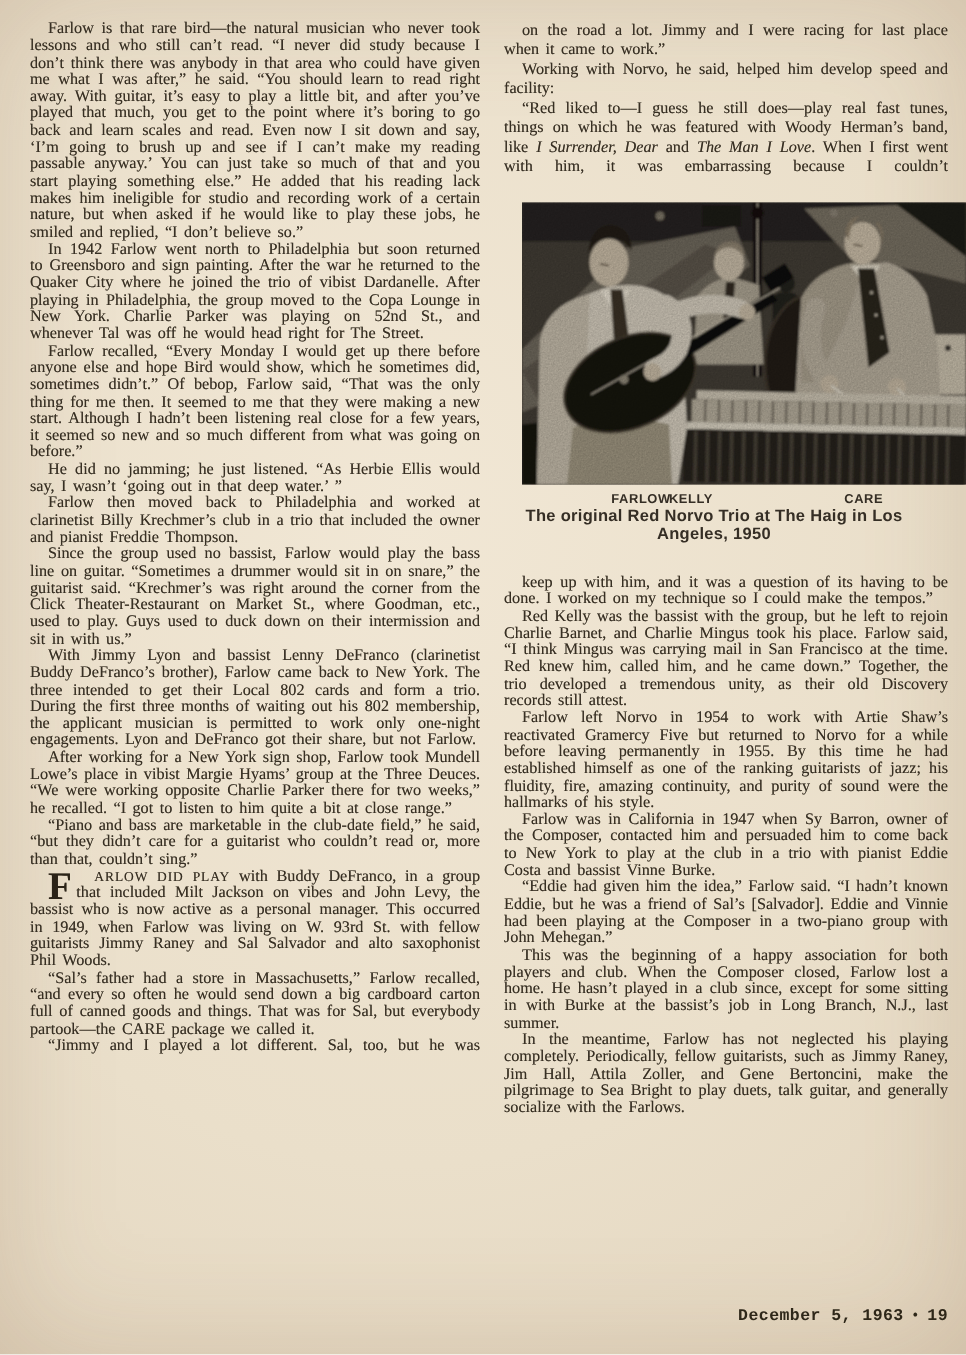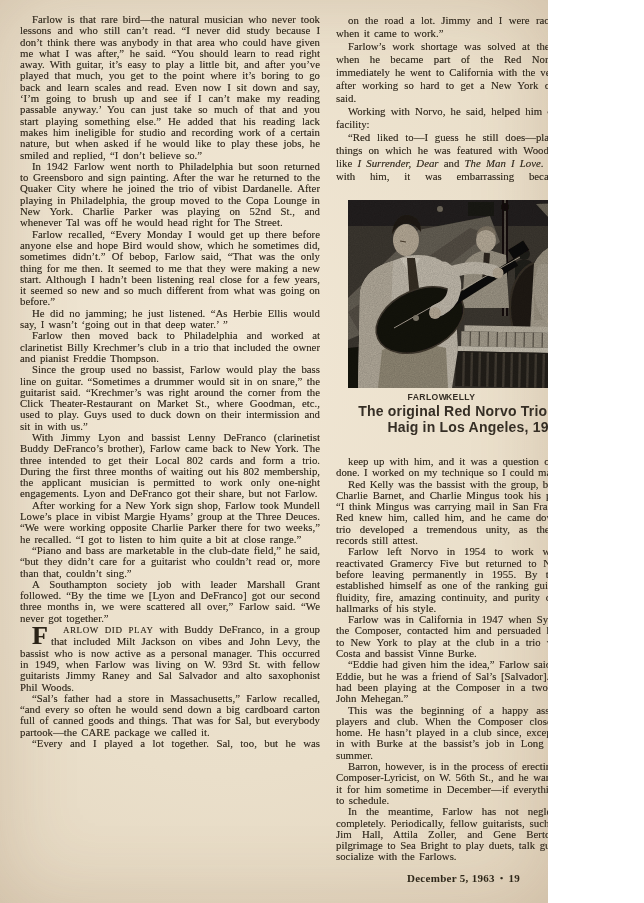--- a/index.html
+++ b/index.html
@@ -1,18 +1,18 @@
 <!DOCTYPE html>
 <html><head>
 <meta charset="utf-8">
 <style>
   html,body{margin:0;padding:0;}
   body{width:644px;height:903px;overflow:hidden;}
   .page{
-    position:relative;width:548px;height:903px;overflow:hidden;
+    position:relative;width:644px;height:903px;overflow:hidden;
     background:radial-gradient(ellipse 120% 100% at 42% 38%, #f1e7d5 0%, #eadfca 48%, #e2d4bd 82%, #d8c8ae 100%);
     box-shadow:inset 0 0 80px rgba(125,92,58,.20);
     font-family:"Liberation Serif", serif;
     color:#372f23;
   }
   .col{position:absolute;top:14px;}
   .col-left{left:20px;width:300px;}
   .col-right{left:336px;width:296px;}
   p.bp{
     margin:0;font-size:10.8px;line-height:11.3px;text-align:justify;
@@ -27,62 +27,60 @@
     float:left;font-weight:bold;font-size:26px;line-height:21px;
     padding:1px 3px 0 0;color:#2b2317;
   }
   .smallcaps{font-size:9px;letter-spacing:.6px;}
   figure.photo{margin:5px 16px 3px 0;padding:12px;}
   figure.photo svg{display:block;width:296px;height:188px;background:#423c34;}
   figcaption{margin-top:4px;font-family:"Liberation Sans",sans-serif;font-weight:bold;color:#352e25;}
   .cap-names{position:relative;height:10px;font-size:8.6px;letter-spacing:.4px;}
   .cap-names span{position:absolute;transform:translateX(-50%);white-space:nowrap;}
   .cap-farlow{left:31%;} .cap-kelly{left:44%;} .cap-norvo{left:89%;}
-  .cap-line{text-align:center;font-size:14px;margin-top:1px;letter-spacing:.2px;}
+  .cap-line{text-align:center;font-size:11px;margin-top:1px;letter-spacing:.2px;}
   .rbot{margin-top:9px;}
   .last-p{position:relative;}
   .db-mark{
     position:absolute;right:0;bottom:0;
     display:inline-block;background:#1f1a12;color:#efe6d2;
     font-family:"Liberation Sans",sans-serif;font-style:italic;font-weight:bold;
     font-size:8px;line-height:10px;padding:1px 3px;border-radius:2.5px;letter-spacing:.5px;
     text-indent:0;
   }
   .footer{
-    position:absolute;top:872px;right:28px;
-    font-family:Liberation Serif, serif;font-weight:bold;
+    position:absolute;top:872px;right:12px;
+    font-family:Liberation Mono, monospace;font-weight:bold;
     font-size:11px;color:#2e2719;letter-spacing:.3px;text-align:center;
   }
   .footer .bullet{margin:0 5px;font-size:9px;vertical-align:1px;}
 </style>
 </head>
 <body>
 
 <div class="page">
 
   <div class="col col-left">
     <p class="bp">Farlow is that rare bird—the natural musician who never took lessons and who still can’t read. “I never did study because I don’t think there was anybody in that area who could have given me what I was after,” he said. “You should learn to read right away. With guitar, it’s easy to play a little bit, and after you’ve played that much, you get to the point where it’s boring to go back and learn scales and read. Even now I sit down and say, ‘I’m going to brush up and see if I can’t make my reading passable anyway.’ You can just take so much of that and you start playing something else.” He added that his reading lack makes him ineligible for studio and recording work of a certain nature, but when asked if he would like to play these jobs, he smiled and replied, “I don’t believe so.”</p>
     <p class="bp">In 1942 Farlow went north to Philadelphia but soon returned to Greensboro and sign painting. After the war he returned to the Quaker City where he joined the trio of vibist Dardanelle. After playing in Philadelphia, the group moved to the Copa Lounge in New York. Charlie Parker was playing on 52nd St., and whenever Tal was off he would head right for The Street.</p>
     <p class="bp">Farlow recalled, “Every Monday I would get up there before anyone else and hope Bird would show, which he sometimes did, sometimes didn’t.” Of bebop, Farlow said, “That was the only thing for me then. It seemed to me that they were making a new start. Although I hadn’t been listening real close for a few years, it seemed so new and so much different from what was going on before.”</p>
     <p class="bp">He did no jamming; he just listened. “As Herbie Ellis would say, I wasn’t ‘going out in that deep water.’ ”</p>
     <p class="bp">Farlow then moved back to Philadelphia and worked at clarinetist Billy Krechmer’s club in a trio that included the owner and pianist Freddie Thompson.</p>
     <p class="bp">Since the group used no bassist, Farlow would play the bass line on guitar. “Sometimes a drummer would sit in on snare,” the guitarist said. “Krechmer’s was right around the corner from the Click Theater-Restaurant on Market St., where Goodman, etc., used to play. Guys used to duck down on their intermission and sit in with us.”</p>
     <p class="bp">With Jimmy Lyon and bassist Lenny DeFranco (clarinetist Buddy DeFranco’s brother), Farlow came back to New York. The three intended to get their Local 802 cards and form a trio. During the first three months of waiting out his 802 membership, the applicant musician is permitted to work only one-night engagements. Lyon and DeFranco got their share, but not Farlow.</p>
     <p class="bp">After working for a New York sign shop, Farlow took Mundell Lowe’s place in vibist Margie Hyams’ group at the Three Deuces. “We were working opposite Charlie Parker there for two weeks,” he recalled. “I got to listen to him quite a bit at close range.”</p>
     <p class="bp">“Piano and bass are marketable in the club-date field,” he said, “but they didn’t care for a guitarist who couldn’t read or, more than that, couldn’t sing.”</p>
-    <p class="bp">A Southampton society job with leader Marshall Grant followed. “By the time we [Lyon and DeFranco] got our second three months in, we were scattered all over,” Farlow said. “We never got together.”</p>
     <p class="bp section-start"><span class="dropcap">F</span><span class="smallcaps">ARLOW DID PLAY</span><span> with Buddy DeFranco, in a group that included Milt Jackson on vibes and John Levy, the bassist who is now active as a personal manager. This occurred in 1949, when Farlow was living on W. 93rd St. with fellow guitarists Jimmy Raney and Sal Salvador and alto saxophonist Phil Woods.</span></p>
     <p class="bp">“Sal’s father had a store in Massachusetts,” Farlow recalled, “and every so often he would send down a big cardboard carton full of canned goods and things. That was for Sal, but everybody partook—the CARE package we called it.</p>
-    <p class="bp cont">“Every and I played a lot together. Sal, too, but he was</p>
+    <p class="bp cont">“Jimmy and I played a lot different. Sal, too, but he was</p>
   </div>
 
   <div class="col col-right">
     <div class="rtop">
       <p class="bp noindent">on the road a lot. Jimmy and I were racing for last place when it came to work.”</p>
-      <p class="bp">Farlow’s work shortage was solved at the end of the year when he became part of the Red Norvo Trio. Almost immediately he went to California with the veteran vibist. “And after working so hard to get a New York card,” the guitarist said.</p>
       <p class="bp">Working with Norvo, he said, helped him develop speed and facility:</p>
       <p class="bp cont"><span>“Red liked to—I guess he still does—play real fast tunes, things on which he was featured with Woody Herman’s band, like </span><em>I Surrender, Dear</em><span> and </span><em>The Man I Love</em><span>. When I first went with him, it was embarrassing because I couldn’t</span></p>
     </div>
 
     <figure class="photo">
       <svg viewBox="0 0 296 188" xmlns="http://www.w3.org/2000/svg">
         <defs>
           <filter id="soften">
               <feGaussianBlur stdDeviation="0.55"></feGaussianBlur>
             </filter>
@@ -230,21 +228,20 @@
       </figcaption>
     </figure>
 
     <div class="rbot">
       <p class="bp noindent">keep up with him, and it was a question of its having to be done. I worked on my technique so I could make the tempos.”</p>
       <p class="bp">Red Kelly was the bassist with the group, but he left to rejoin Charlie Barnet, and Charlie Mingus took his place. Farlow said, “I think Mingus was carrying mail in San Francisco at the time. Red knew him, called him, and he came down.” Together, the trio developed a tremendous unity, as their old Discovery records still attest.</p>
       <p class="bp">Farlow left Norvo in 1954 to work with Artie Shaw’s reactivated Gramercy Five but returned to Norvo for a while before leaving permanently in 1955. By this time he had established himself as one of the ranking guitarists of jazz; his fluidity, fire, amazing continuity, and purity of sound were the hallmarks of his style.</p>
       <p class="bp">Farlow was in California in 1947 when Sy Barron, owner of the Composer, contacted him and persuaded him to come back to New York to play at the club in a trio with pianist Eddie Costa and bassist Vinne Burke.</p>
       <p class="bp">“Eddie had given him the idea,” Farlow said. “I hadn’t known Eddie, but he was a friend of Sal’s [Salvador]. Eddie and Vinnie had been playing at the Composer in a two-piano group with John Mehegan.”</p>
       <p class="bp">This was the beginning of a happy association for both players and club. When the Composer closed, Farlow lost a home. He hasn’t played in a club since, except for some sitting in with Burke at the bassist’s job in Long Branch, N.J., last summer.</p>
-      <p class="bp">Barron, however, is in the process of erecting a new club, the Composer-Lyricist, on W. 56th St., and he wants Farlow to open it for him sometime in December—if everything goes according to schedule.</p>
       <p class="bp">In the meantime, Farlow has not neglected his playing completely. Periodically, fellow guitarists, such as Jimmy Raney, Jim Hall, Attila Zoller, and Gene Bertoncini, make the pilgrimage to Sea Bright to play duets, talk guitar, and generally socialize with the Farlows.</p>
     </div>
   </div>
 
   <div class="footer">
     <span>December 5, 1963</span><span class="bullet">•</span><span>19</span>
   </div>
 
 </div>
 

